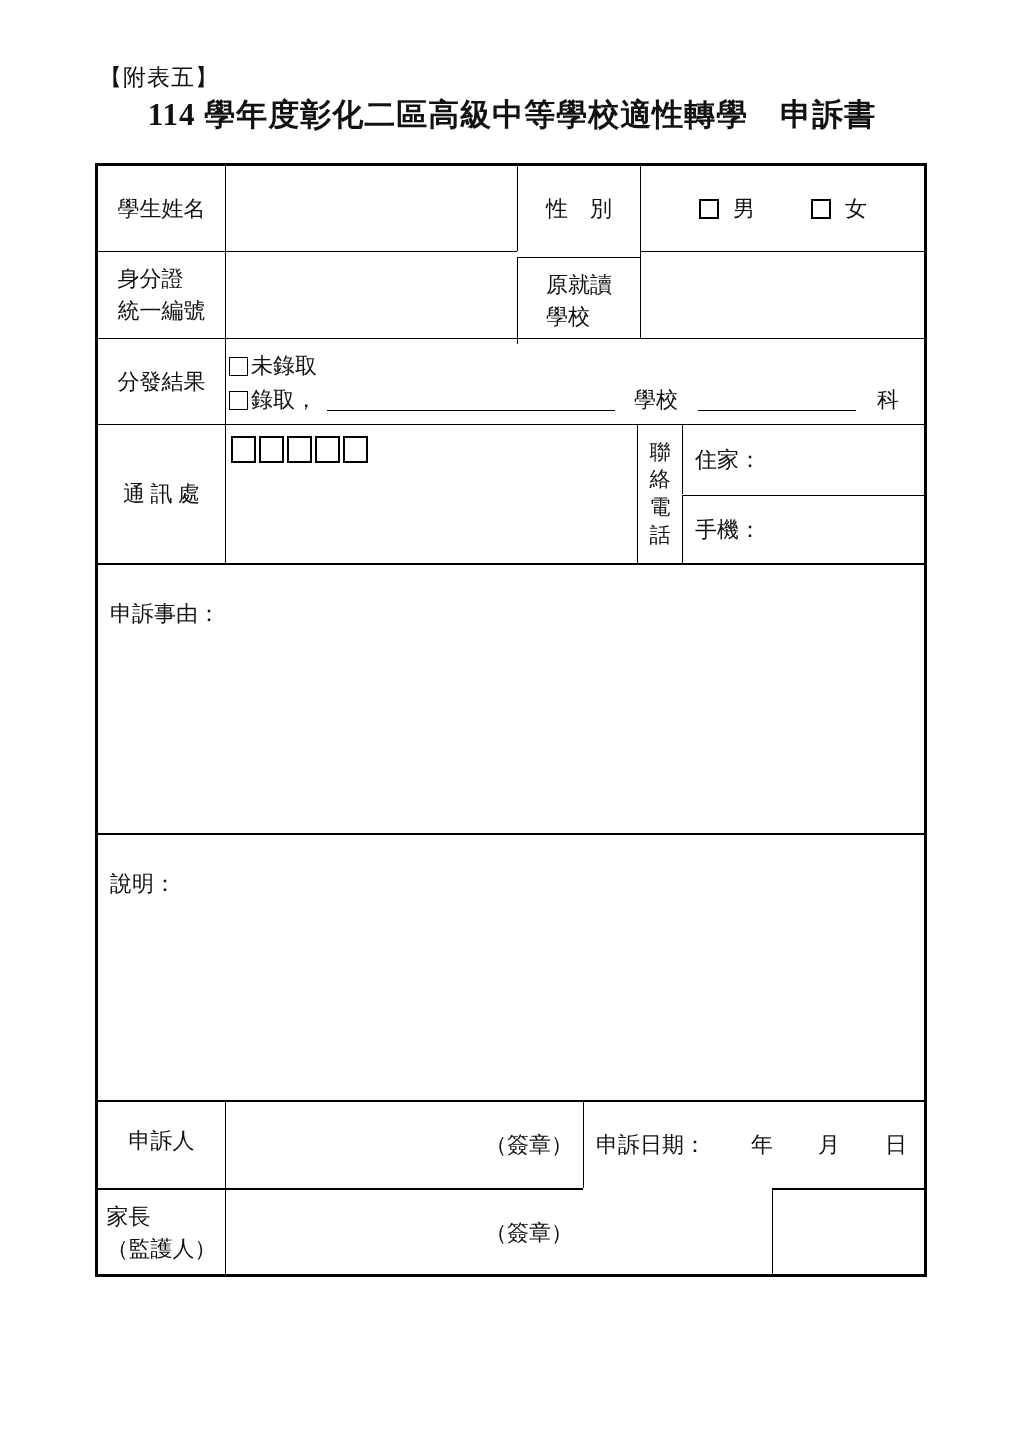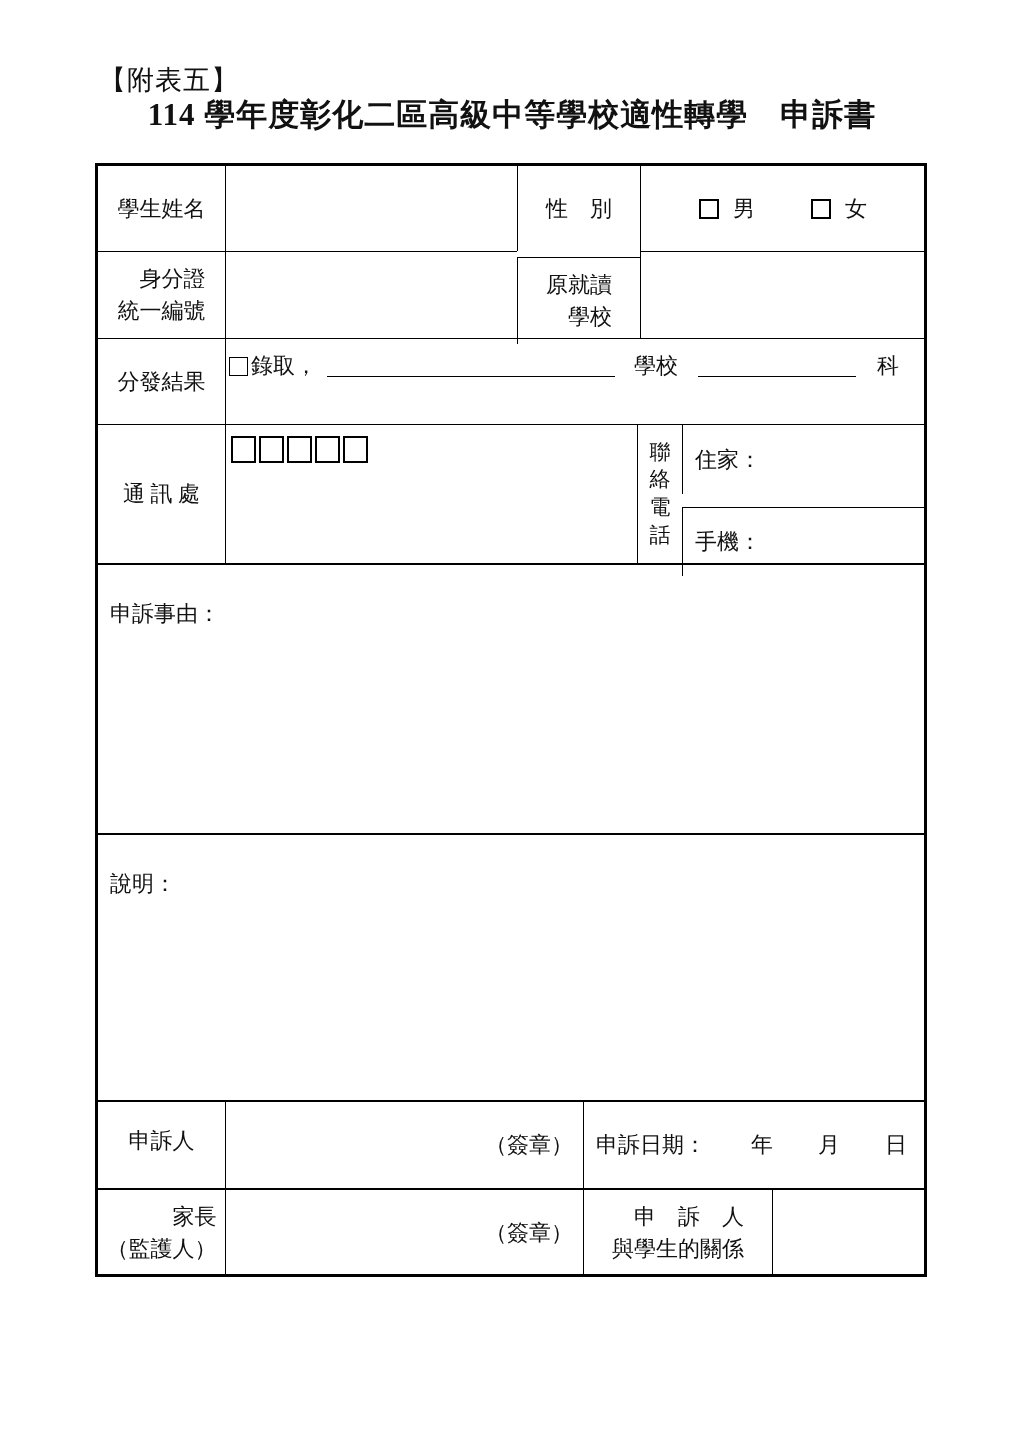--- a/index.html
+++ b/index.html
@@ -2,33 +2,33 @@
 <html><head>
 <meta charset="utf-8">
 <style>
   * { margin:0; padding:0; box-sizing:border-box; }
   body { background:#e8e8e8; }
   .page {
     position:relative; width:1024px; height:1448px; margin:0 auto;
     background:#ffffff; color:#111;
     font-family:"Liberation Serif","DejaVu Serif",serif;
   }
-  .attachment { position:absolute; left:99px; top:62px; font-size:27px; letter-spacing:1px; }
+  .attachment { position:absolute; left:99px; top:62px; font-size:23px; letter-spacing:1px; }
   .doc-title {
     position:absolute; left:0; top:94px; width:100%;
     text-align:center; font-size:31px; font-weight:bold; letter-spacing:1px;
   }
   .ftable { position:absolute; left:97px; top:165px; width:828px; height:1110px; }
   .outline { position:absolute; inset:-2px; border:3px solid #000; pointer-events:none; }
   .cell {
     position:absolute; border-top:1px solid #000; border-left:1px solid #000;
     font-size:22px; overflow:hidden;
   }
   .bt2 { border-top-width:2px; }
-  .lbl { display:flex; align-items:center; justify-content:center; text-align:right; white-space:pre-line; line-height:1.45; }
+  .lbl { display:flex; align-items:center; justify-content:center; text-align:left; white-space:pre-line; line-height:1.45; }
   .fill-left { display:flex; align-items:center; padding-left:12px; }
   .topleft { padding:8px 12px; white-space:pre-line; }
   .cb { display:inline-block; width:20px; height:20px; border:2px solid #000; background:#fff; flex:none; }
   .cb-sm { display:inline-block; width:19px; height:19px; border:1.5px solid #000; background:#fff; vertical-align:-3px; margin-right:3px; }
   .pbox { display:inline-block; width:25px; height:27px; border:2px solid #000; margin-right:3px; }
   .blank { display:inline-block; border-bottom:1px solid #000; height:22px; vertical-align:-4px; }
   .gender-cell { display:flex; align-items:center; justify-content:center; gap:56px; }
   .opt { display:flex; align-items:center; gap:14px; }
   .placement-content { padding:10px 4px 0 3px; line-height:1.55; }
   .addr-content { padding:6px 6px 0 5px; }
@@ -66,20 +66,23 @@
     <div class="cell lbl" style="left:0; top:86px; width:128px; height:87px;">身分證
 統一編號</div>
     <div class="cell fill-left" style="left:128px; top:86px; width:292px; height:87px;"></div>
     <div class="cell lbl" style="left:420px; top:86px; width:123px; height:87px;margin-top:6px;">原就讀
 學校</div>
     <div class="cell fill-left" style="left:543px; top:86px; width:285px; height:87px;"></div>
 
     <div class="cell lbl" style="left:0; top:173px; width:128px; height:86px;">分發結果</div>
     <div class="cell placement-content" style="left:128px; top:173px; width:700px; height:86px;">
       <div>
+        <span class="cb-sm"></span><span>未錄取</span>
+      </div>
+      <div>
         <span class="cb-sm"></span><span>錄取，</span>
         <span class="blank" style="width:288px; margin-left:4px;"></span>
         <span style="margin-left:14px;">學校</span>
         <span class="blank" style="width:158px; margin-left:14px;"></span>
         <span style="margin-left:16px;">科</span>
       </div>
     </div>
 
     <div class="cell lbl" style="left:0; top:259px; width:128px; height:139px;">通 訊 處</div>
     <div class="cell addr-content" style="left:128px; top:259px; width:412px; height:139px;">
@@ -87,21 +90,21 @@
       <div></div>
     </div>
     <div class="cell vlabel" style="left:540px; top:259px; width:45px; height:139px;">聯
 絡
 電
 話</div>
     <div class="cell fill-left" style="left:585px; top:259px; width:243px; height:70px;">
       <span>住家：</span>
       <span></span>
     </div>
-    <div class="cell fill-left" style="left:585px; top:342px; width:243px; height:69px;">
+    <div class="cell fill-left" style="left:585px; top:330px; width:243px; height:69px;">
       <span>手機：</span>
       <span></span>
     </div>
 
     <div class="cell topleft bt2" style="left:0; top:398px; width:828px; height:270px;">
       <span>申訴事由：</span>
       <span></span>
     </div>
 
     <div class="cell topleft bt2" style="left:0; top:668px; width:828px; height:267px;">
@@ -123,19 +126,17 @@
       <span class="sp"></span>
       <span>日</span>
     </div>
 
     <div class="cell lbl bt2" style="left:0; top:1023px; width:128px; height:87px;">家長
 （監護人）</div>
     <div class="cell sign-cell bt2" style="left:128px; top:1023px; width:358px; height:87px;">
       <span></span>
       <span>（簽章）</span>
     </div>
-    <div class="cell lbl bt2" style="left:486px; top:1023px; width:189px; height:87px;">申　訴　人
-與學生的關係</div>
     <div class="cell fill-left bt2" style="left:675px; top:1023px; width:153px; height:87px;"></div>
 
     <div class="outline"></div>
   </div>
 </div>
 
 </body></html>

